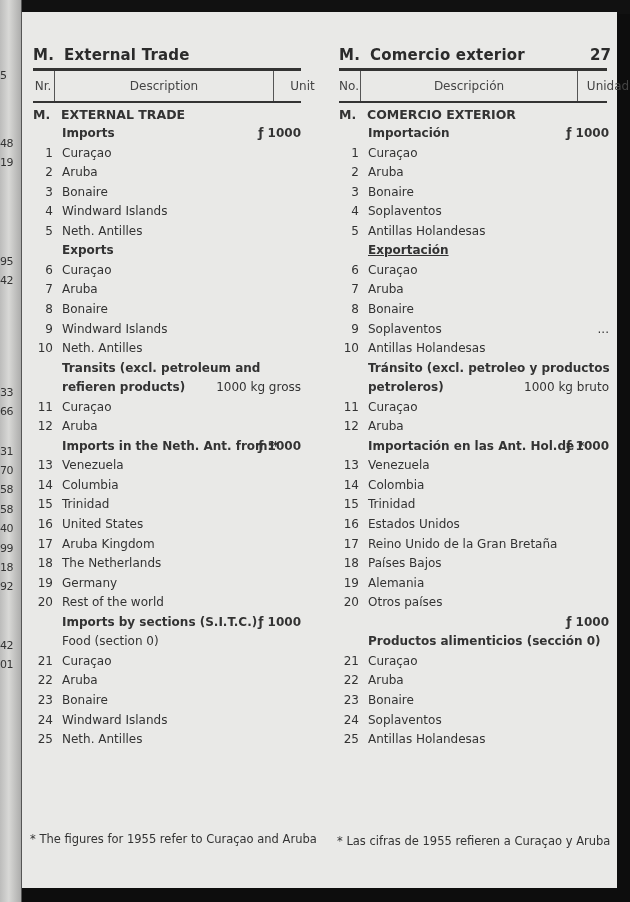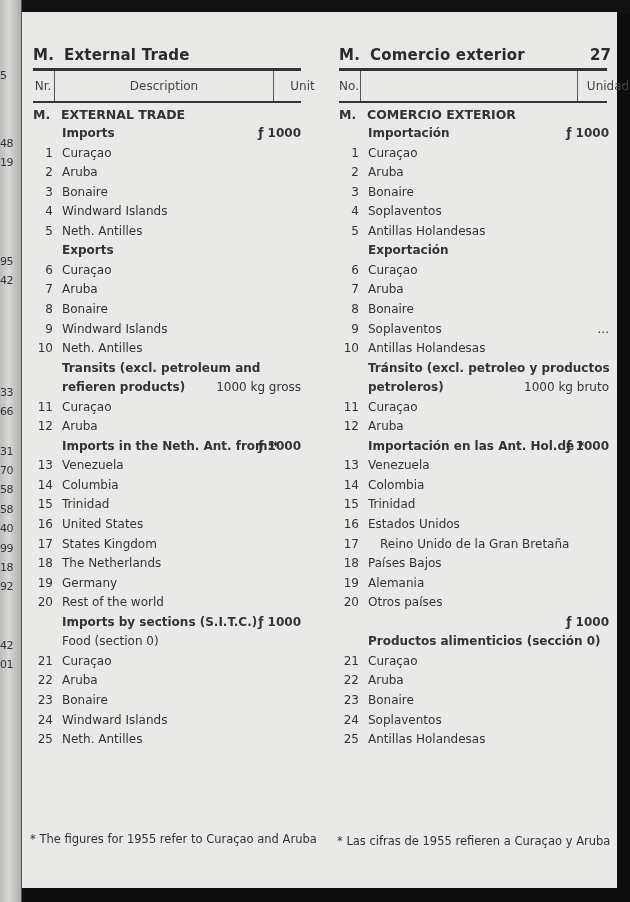--- a/index.html
+++ b/index.html
@@ -172,21 +172,21 @@
       <span class="desc" style="left: 29px;">Trinidad</span>
       <span class="unit" style="right: 7px;"></span>
     </div>
     <div class="row" style="left: 33px; top: 515px; width: 275px;">
       <span class="nr" style="left: -4px;">16</span>
       <span class="desc" style="left: 29px;">United States</span>
       <span class="unit" style="right: 7px;"></span>
     </div>
     <div class="row" style="left: 33px; top: 534.55px; width: 275px;">
       <span class="nr" style="left: -4px;">17</span>
-      <span class="desc" style="left: 29px;">States Kingdom</span>
+      <span class="desc" style="left: 29px;">Aruba Kingdom</span>
       <span class="unit" style="right: 7px;"></span>
     </div>
     <div class="row" style="left: 33px; top: 554.1px; width: 275px;">
       <span class="nr" style="left: -4px;">18</span>
       <span class="desc" style="left: 29px;">The Netherlands</span>
       <span class="unit" style="right: 7px;"></span>
     </div>
     <div class="row" style="left: 33px; top: 573.65px; width: 275px;">
       <span class="nr" style="left: -4px;">19</span>
       <span class="desc" style="left: 29px;">Germany</span>
@@ -234,20 +234,21 @@
     </div>
   </div>
 
 <div class="hdr" style="left:339px;top:46px;">M.</div>
 <div class="hdr" style="left:370px;top:46px;">Comercio exterior</div>
 <div class="pagenum" style="left:590px;top:46px;">27</div>
 
 <div class="colhead" style="left:339px;top:68px;width:268px;">
   <div class="c" style="left:0;width:20px;">No.</div>
   <div class="sep" style="left:21px;"></div>
+  <div class="c" style="left:22px;width:216px;">Descripción</div>
   <div class="sep" style="left:238px;"></div>
   <div class="c" style="left:239px;width:60px;">Unidad</div>
 </div>
 
 <div class="row section" style="left:339px;top:105px;">
   <span class="nr" style="left:0;">M.</span>
   <span class="desc" style="left:28px;">COMERCIO EXTERIOR</span>
 </div>
 <div id="right-rows">
     <div class="row bold" style="left: 339px; top: 124px; width: 275px;">
@@ -275,21 +276,21 @@
       <span class="desc" style="left: 29px;">Soplaventos</span>
       <span class="unit" style="right: 5px;"></span>
     </div>
     <div class="row" style="left: 339px; top: 221.75px; width: 275px;">
       <span class="nr" style="left: -4px;">5</span>
       <span class="desc" style="left: 29px;">Antillas Holandesas</span>
       <span class="unit" style="right: 5px;"></span>
     </div>
     <div class="row bold" style="left: 339px; top: 241.3px; width: 275px;">
       <span class="nr" style="left: -4px;"></span>
-      <span class="desc" style="left: 29px;">Exportación</span>
+      <span class="desc" style="left: 29px; text-decoration: underline;">Exportación</span>
       <span class="unit" style="right: 5px;"></span>
     </div>
     <div class="row" style="left: 339px; top: 260.85px; width: 275px;">
       <span class="nr" style="left: -4px;">6</span>
       <span class="desc" style="left: 29px;">Curaçao</span>
       <span class="unit" style="right: 5px;"></span>
     </div>
     <div class="row" style="left: 339px; top: 280.4px; width: 275px;">
       <span class="nr" style="left: -4px;">7</span>
       <span class="desc" style="left: 29px;">Aruba</span>
@@ -350,21 +351,21 @@
       <span class="desc" style="left: 29px;">Trinidad</span>
       <span class="unit" style="right: 5px;"></span>
     </div>
     <div class="row" style="left: 339px; top: 515px; width: 275px;">
       <span class="nr" style="left: -4px;">16</span>
       <span class="desc" style="left: 29px;">Estados Unidos</span>
       <span class="unit" style="right: 5px;"></span>
     </div>
     <div class="row" style="left: 339px; top: 534.55px; width: 275px;">
       <span class="nr" style="left: -4px;">17</span>
-      <span class="desc" style="left: 29px; margin-left: 12px;">Reino Unido de la Gran Bretaña</span>
+      <span class="desc" style="left: 29px;">Reino Unido de la Gran Bretaña</span>
       <span class="unit" style="right: 5px;"></span>
     </div>
     <div class="row" style="left: 339px; top: 554.1px; width: 275px;">
       <span class="nr" style="left: -4px;">18</span>
       <span class="desc" style="left: 29px;">Países Bajos</span>
       <span class="unit" style="right: 5px;"></span>
     </div>
     <div class="row" style="left: 339px; top: 573.65px; width: 275px;">
       <span class="nr" style="left: -4px;">19</span>
       <span class="desc" style="left: 29px;">Alemania</span>

